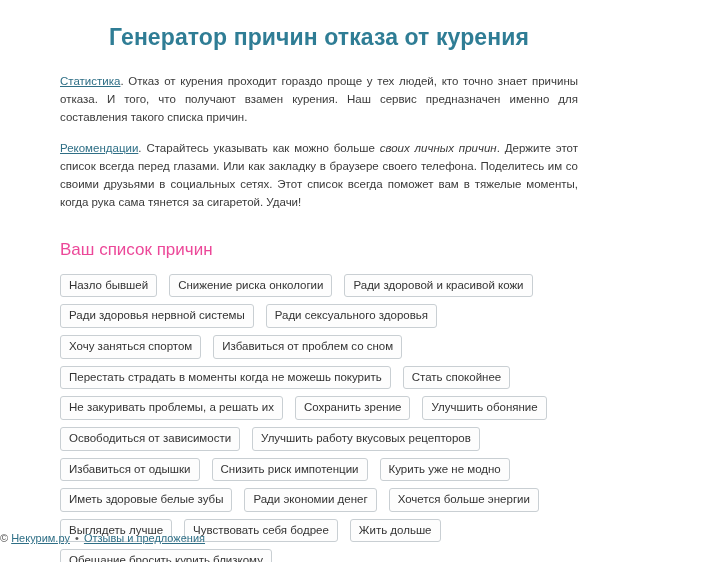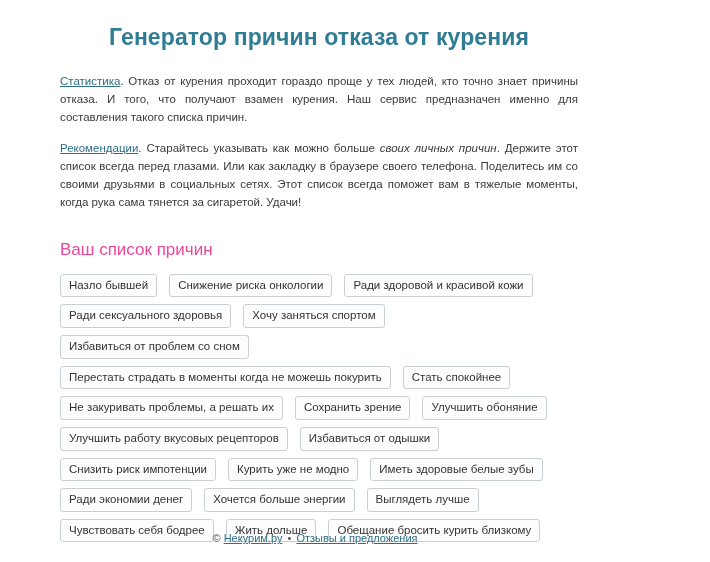--- a/index.html
+++ b/index.html
@@ -68,21 +68,20 @@
     color: #333333;
     white-space: nowrap;
     cursor: pointer;
   }
 
   .footer {
     position: absolute;
     left: 0;
     bottom: 18px;
     width: 630px;
-    text-align: center;
     font-size: 11px;
     color: #555555;
   }
   .footer a {
     color: #2f6f86;
     text-decoration: underline;
   }
   .footer .sep { color: #555555; padding: 0 2px; }
 </style>
 </head>
@@ -99,28 +98,30 @@
   <p class="intro-block">
     <a class="lead-link" href="#">Рекомендации</a><span>. </span><span>Старайтесь указывать как можно больше </span><span class="italic">своих личных причин</span><span>. Держите этот список всегда перед глазами. Или как закладку в браузере своего телефона. Поделитесь им со своими друзьями в социальных сетях. Этот список всегда поможет вам в тяжелые моменты, когда рука сама тянется за сигаретой. Удачи!</span>
   </p>
 
   <h2 class="section-title">Ваш список причин</h2>
 
   <div class="tag-list" id="tag-list">
       <span class="tag">Назло бывшей</span>
       <span class="tag">Снижение риска онкологии</span>
       <span class="tag">Ради здоровой и красивой кожи</span>
+      <span class="tag">Ради здоровья нервной системы</span>
       <span class="tag">Ради сексуального здоровья</span>
       <span class="tag">Хочу заняться спортом</span>
       <span class="tag">Избавиться от проблем со сном</span>
       <span class="tag">Перестать страдать в моменты когда не можешь покурить</span>
       <span class="tag">Стать спокойнее</span>
       <span class="tag">Не закуривать проблемы, а решать их</span>
       <span class="tag">Сохранить зрение</span>
       <span class="tag">Улучшить обоняние</span>
+      <span class="tag">Освободиться от зависимости</span>
       <span class="tag">Улучшить работу вкусовых рецепторов</span>
       <span class="tag">Избавиться от одышки</span>
       <span class="tag">Снизить риск импотенции</span>
       <span class="tag">Курить уже не модно</span>
       <span class="tag">Иметь здоровые белые зубы</span>
       <span class="tag">Ради экономии денег</span>
       <span class="tag">Хочется больше энергии</span>
       <span class="tag">Выглядеть лучше</span>
       <span class="tag">Чувствовать себя бодрее</span>
       <span class="tag">Жить дольше</span>

